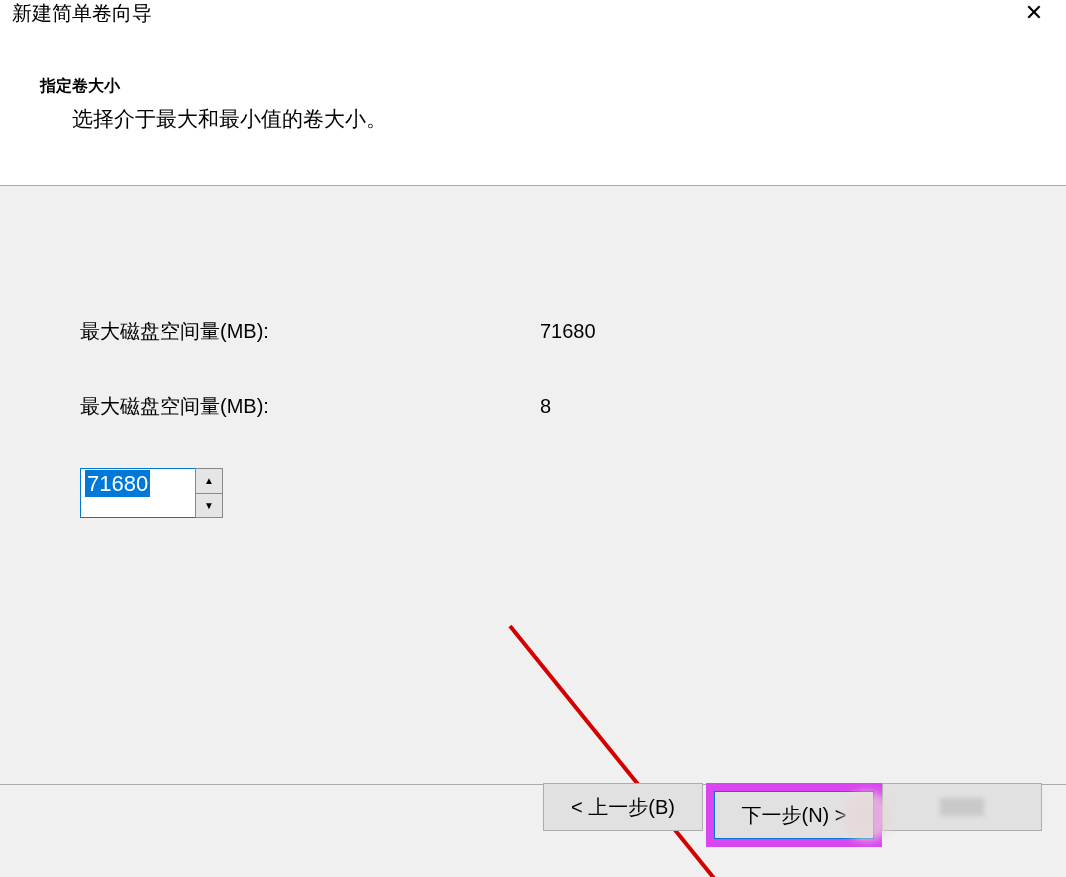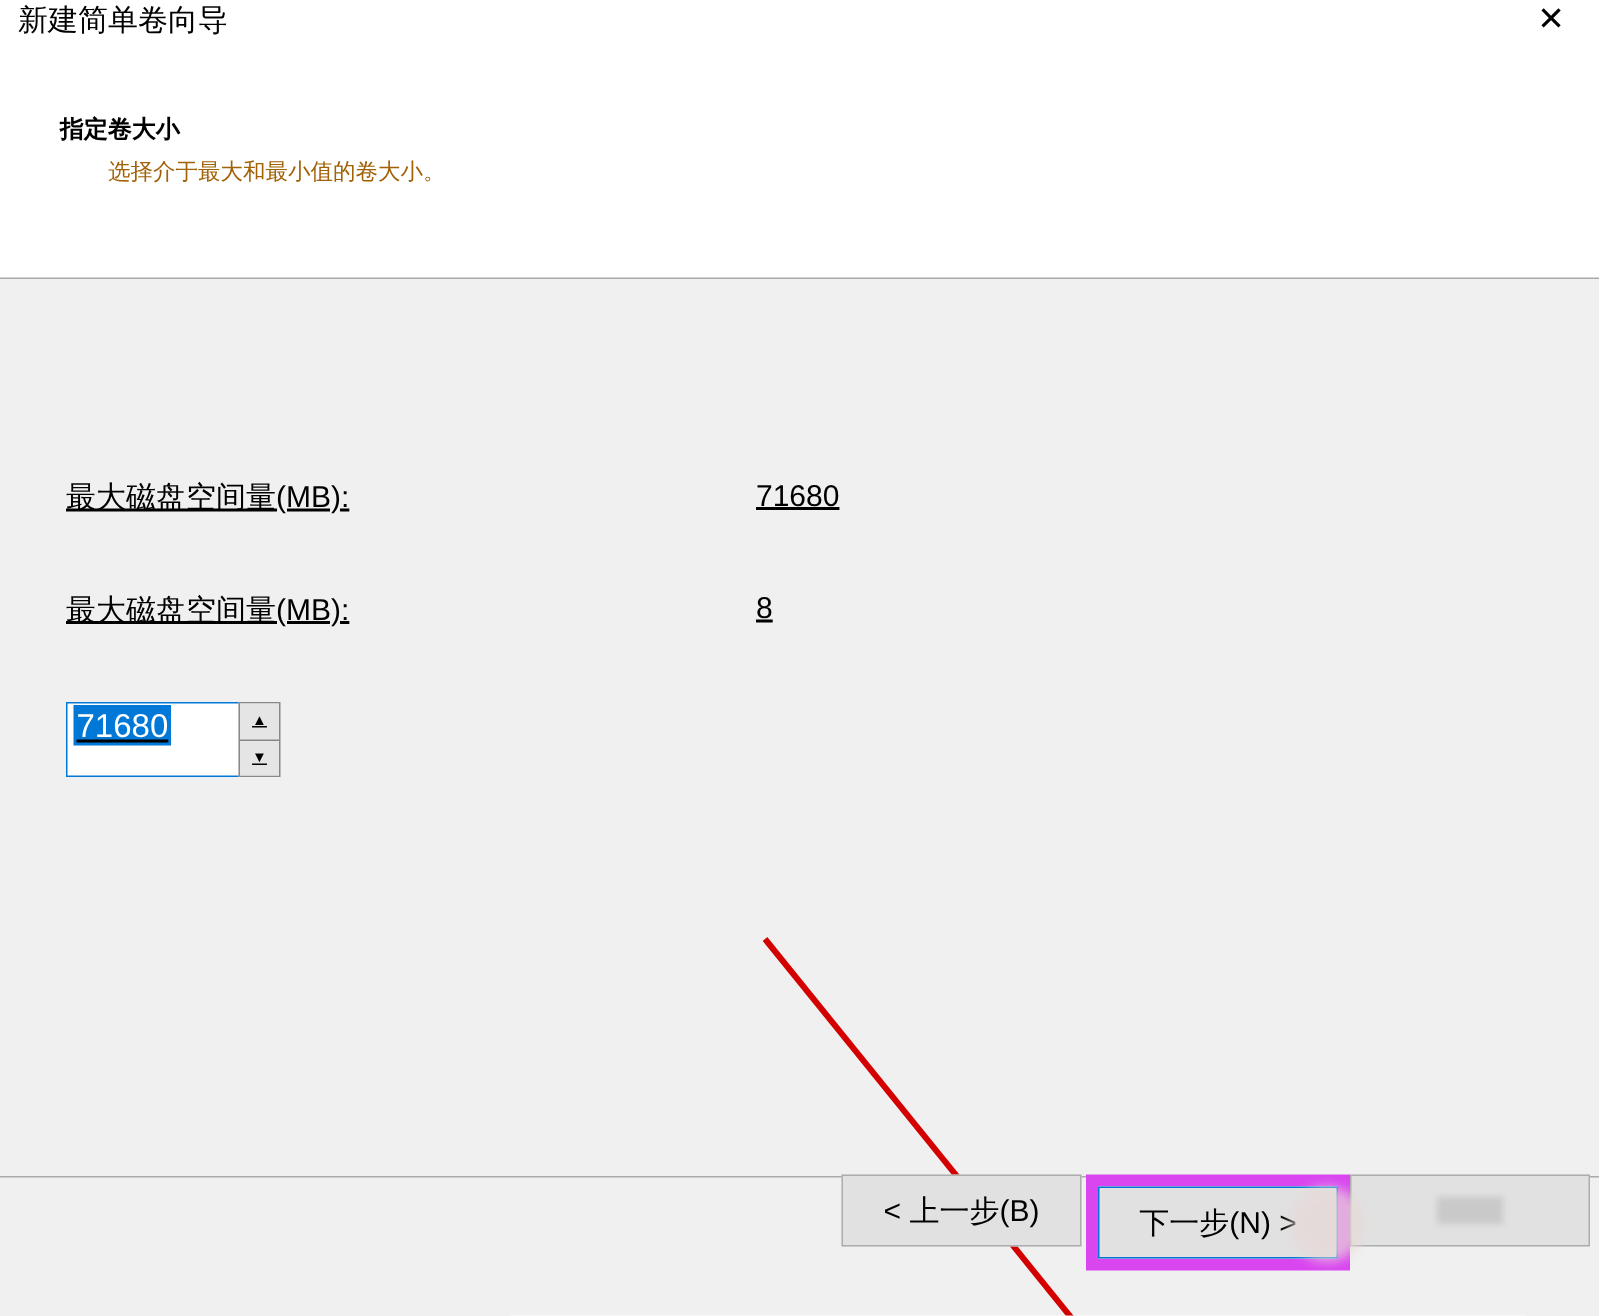--- a/index.html
+++ b/index.html
@@ -38,45 +38,44 @@
       padding: 36px 0 20px 40px;
       height: 145px;
     }
     .header-title {
       font-size: 16px;
       font-weight: bold;
       color: #000;
       margin-bottom: 8px;
     }
     .header-subtitle {
-      font-size: 15px;
-      color: #a16207;
+      font-size: 21px;
+      color: #000000;
       padding-left: 32px;
     }
     .divider-top {
       border-top: 1px solid #aaa;
       position: absolute;
       left: 0;
       right: 0;
       top: 185px;
     }
     .content-area {
       background: #f0f0f0;
       position: absolute;
       top: 186px;
       left: 0;
       right: 0;
       bottom: 0;
     }
     .field-row {
       display: flex;
       align-items: center;
-      padding-left: 44px;
+      padding-left: 80px;
       margin-bottom: 48px;
-      text-decoration: underline;
     }
     .field-row.first {
       margin-top: 132px;
     }
     .field-label {
       width: 460px;
       font-size: 20px;
       color: #000;
     }
     .field-value {
@@ -124,21 +123,21 @@
     .divider-bottom {
       border-top: 1px solid #aaa;
       position: absolute;
       left: 0;
       right: 0;
       top: 598px;
     }
     .button-bar {
       position: absolute;
       bottom: 30px;
-      right: 6px;
+      right: 24px;
       display: flex;
       gap: 0;
     }
     .wiz-btn {
       height: 48px;
       padding: 0 24px;
       font-size: 20px;
       background: #e1e1e1;
       border: 1px solid #adadad;
       color: #000;

